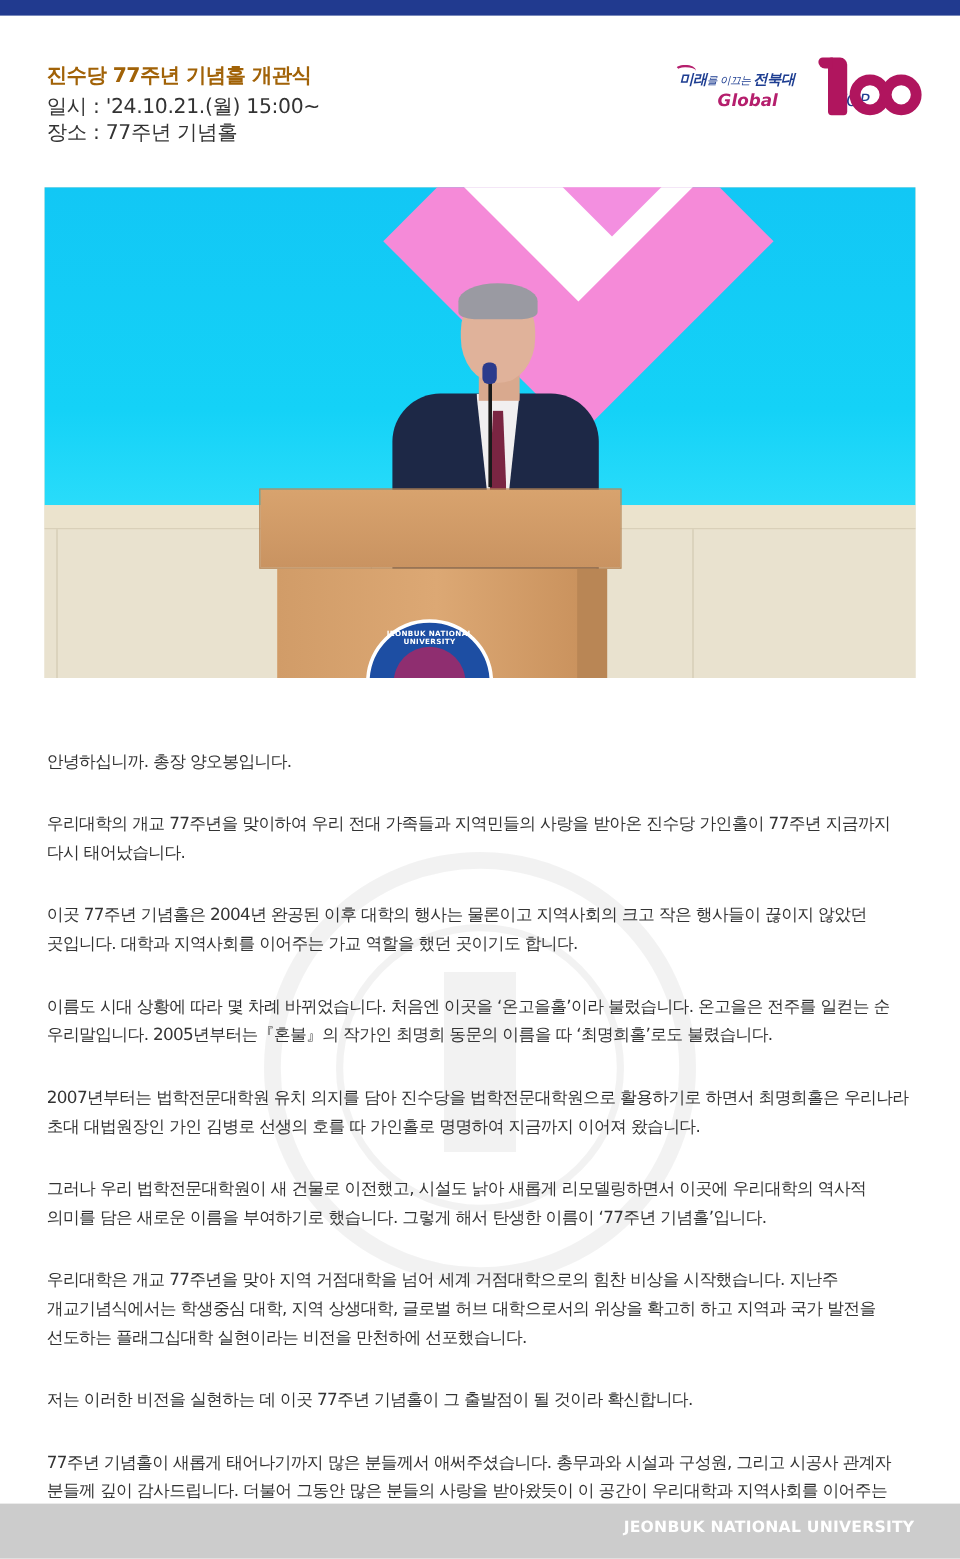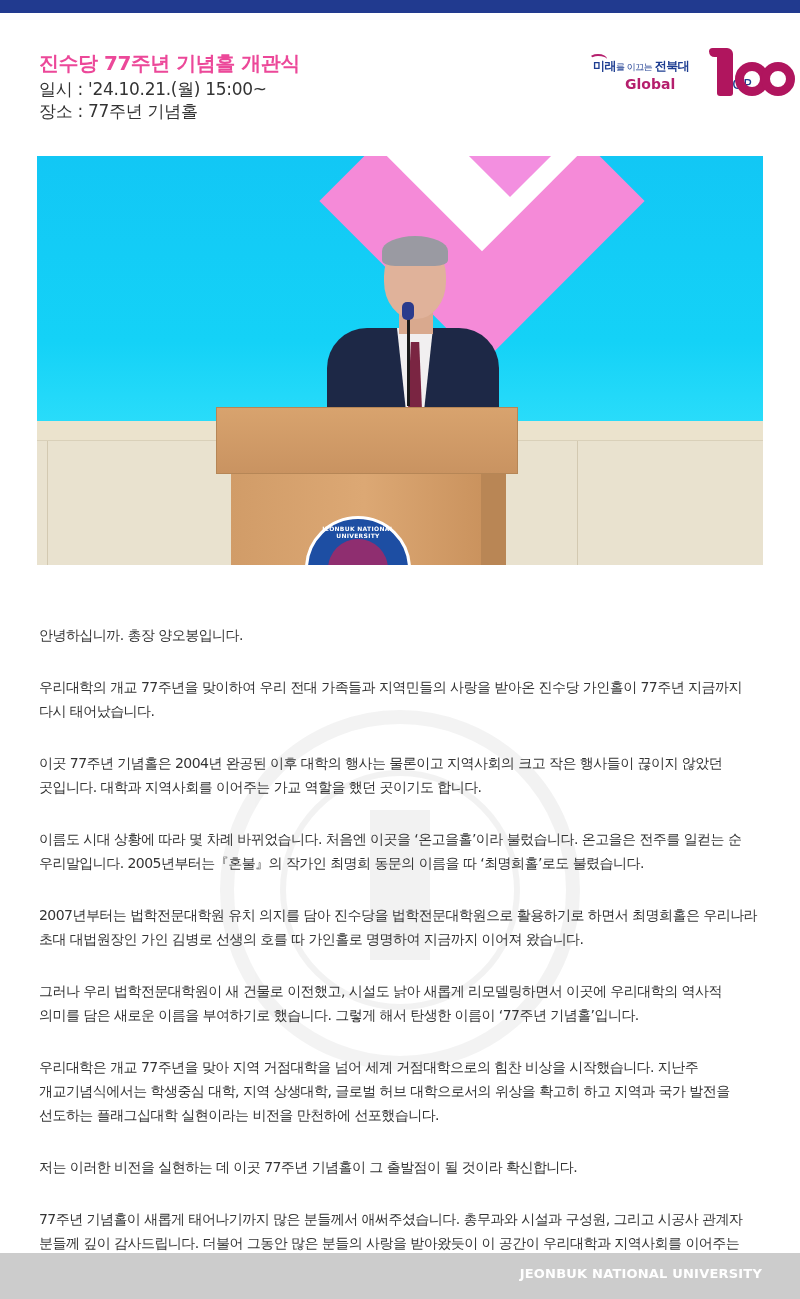--- a/index.html
+++ b/index.html
@@ -2,24 +2,24 @@
 <html><head>
 <meta charset="utf-8">
 <style>
   * { margin: 0; padding: 0; box-sizing: border-box; }
   html, body { width: 800px; background: #ffffff; }
   body { font-family: "DejaVu Sans", "Liberation Sans", sans-serif; color: #333333; position: relative; height: 1299px; overflow: hidden; }
 
   .top-bar { position: absolute; left: 0; top: 0; width: 800px; height: 13px; background: #213a8f; }
 
   .header { position: absolute; left: 39px; top: 48px; width: 480px; }
-  .title { font-size: 20px; font-weight: bold; color: #ec4899; letter-spacing: -0.5px; line-height: 30px; }
+  .title { font-size: 17px; font-weight: bold; color: #a16207; letter-spacing: -0.5px; line-height: 30px; }
   .meta { font-size: 17px; color: #333333; line-height: 22px; letter-spacing: -0.3px; }
 
-  .logo { position: absolute; left: 585px; top: 44px; width: 210px; height: 58px; }
+  .logo { position: absolute; left: 558px; top: 44px; width: 210px; height: 58px; font-style: italic; }
   .logo .tag { position: absolute; left: 8px; top: 14px; font-size: 12px; font-weight: bold; color: #1d3d91; white-space: nowrap; letter-spacing: -0.5px; }
   .logo .tag .small { font-size: 9px; font-weight: normal; color: #1d3d91; }
   .logo .tag .arc { position: absolute; left: -4px; top: -4px; width: 18px; height: 10px; border-top: 2px solid #b51f6d; border-left: 2px solid transparent; border-radius: 50% 50% 0 0; }
   .logo .global { position: absolute; left: 40px; top: 32px; font-size: 14px; color: #b51f6d; white-space: nowrap; }
   .logo .global b { font-weight: bold; }
   .logo .global span { color: #1d3d91; font-weight: normal; padding-left: 44px; }
   .logo .hundred { position: absolute; left: 132px; top: 4px; width: 78px; height: 50px; }
   .logo .hundred .one { position: absolute; left: 0; top: 0; width: 16px; height: 48px; background: #b0155e; border-radius: 3px 6px 3px 3px; }
   .logo .hundred .one::before { content: ""; position: absolute; left: -8px; top: 0; width: 12px; height: 9px; background: #b0155e; border-radius: 4px 0 0 6px; }
   .logo .hundred .o { position: absolute; top: 14px; width: 34px; height: 34px; border: 9px solid #b0155e; border-radius: 50%; }

